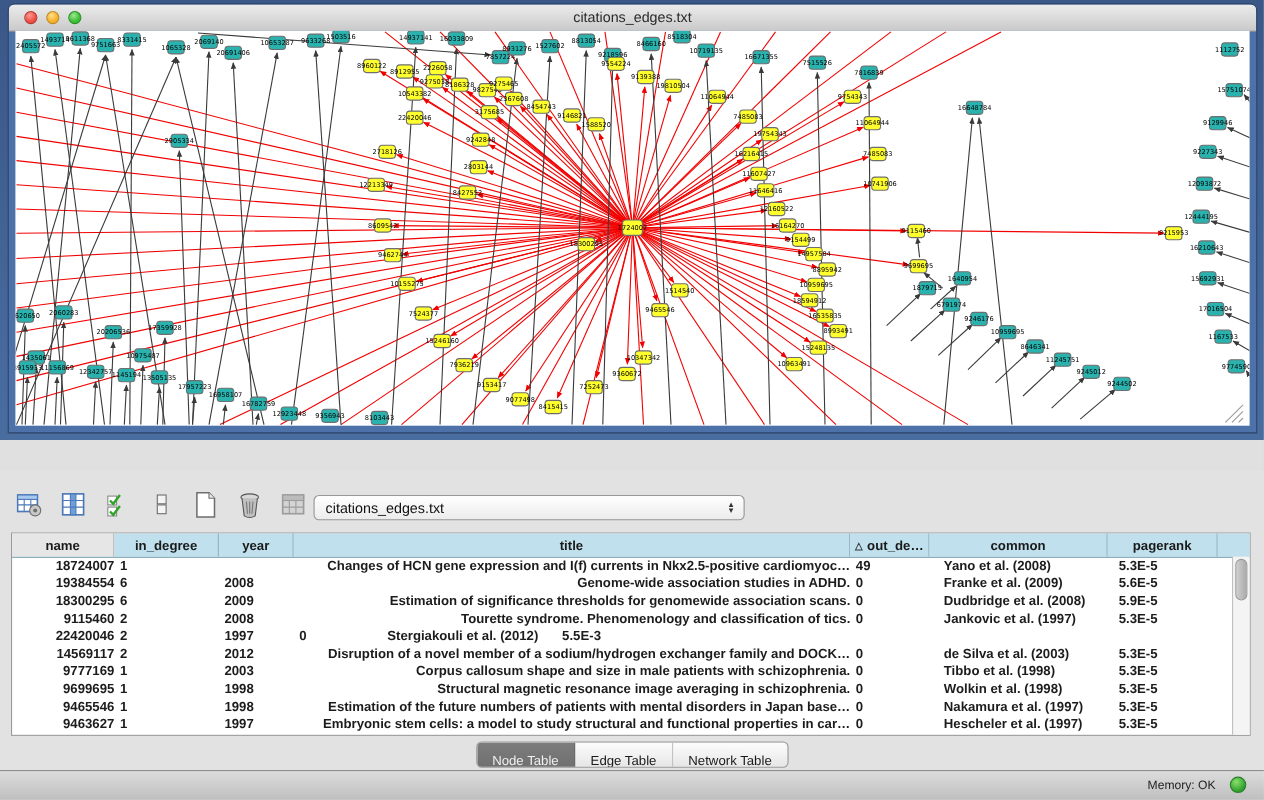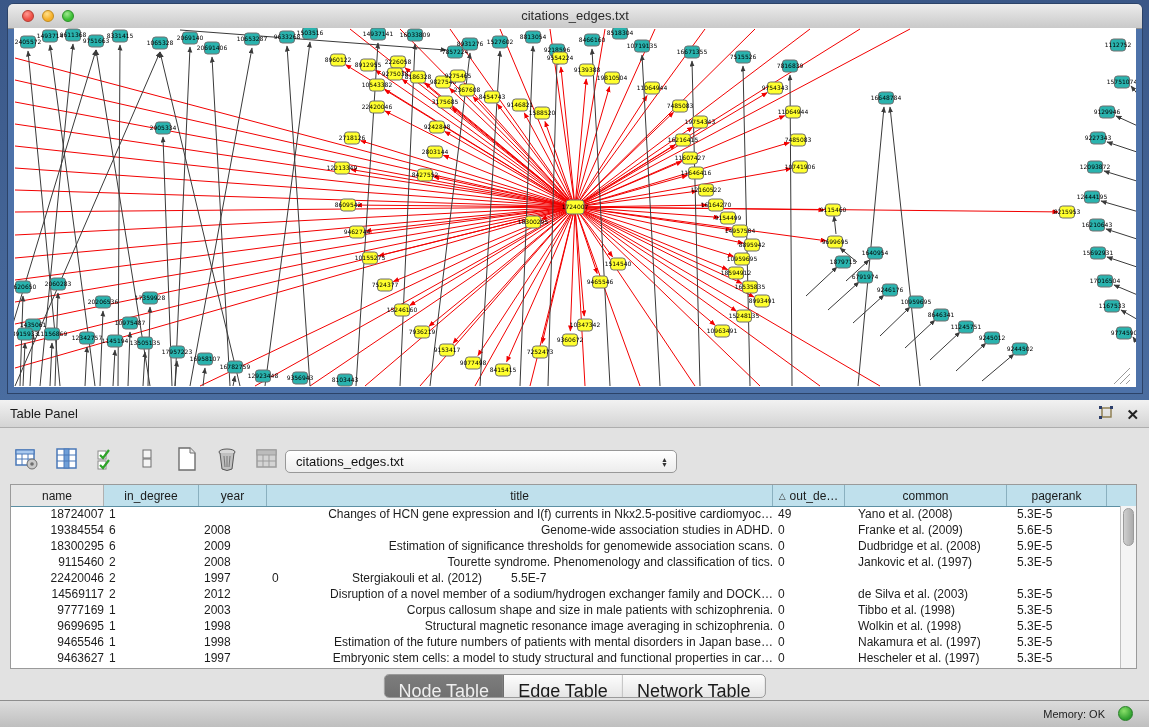--- a/index.html
+++ b/index.html
@@ -31,35 +31,35 @@
   .panel-body{position:absolute;left:0;top:428px;width:1149px;height:272px;background:#e2e2e2;}
 
   .toolbar{position:absolute;left:14px;top:14px;height:34px;display:flex;align-items:center;gap:14px;}
   .tb-btn{width:26px;height:26px;display:flex;align-items:center;justify-content:center;}
   .fx{font-family:"Liberation Serif",serif;font-style:italic;font-weight:bold;font-size:15px;color:#111;}
   .dropdown{position:absolute;left:285px;top:22px;width:392px;height:23px;background:linear-gradient(180deg,#ffffff,#ececec);border:1px solid #989898;border-radius:5px;box-sizing:border-box;display:flex;align-items:center;}
   .dropdown-text{margin-left:10px;font-size:13px;color:#111;flex:1;}
   .stepper{margin-right:8px;display:flex;flex-direction:column;align-items:center;line-height:5px;}
   .stepper span{font-size:7px;color:#333;}
 
-  .tablebox{position:absolute;left:10px;top:56px;width:1127px;height:185px;background:#fff;border:1px solid #9a9a9a;box-sizing:border-box;}
+  .tablebox{position:absolute;left:10px;top:56px;width:1127px;height:185px;background:#fff;border:1px solid #9a9a9a;box-sizing:border-box;font-weight:bold;}
   .thead{display:flex;height:21px;border-bottom:1px solid #5c8fa3;}
   .th{background:#bfe0ec;border-right:1px solid #8ab0bf;box-sizing:border-box;font-size:12px;color:#1a1a1a;display:flex;align-items:center;justify-content:center;gap:4px;}
   .th.gray{background:#e6e6e6;border-right:1px solid #b0b0b0;}
   .sort-tri{font-size:9px;color:#333;}
   .c0{width:93px;} .c1{width:95px;} .c2{width:68px;align-items:center;} .c3{width:506px;text-align:right;} .c4{width:72px;} .c5{width:162px;} .c6{width:100px;} .cfill{flex:1;border-right:none;}
   .tbody{position:absolute;left:0;top:21px;right:16px;bottom:0;overflow:hidden;}
   .trow{display:flex;height:16px;align-items:center;}
   .tcell{font-size:12px;color:#1c1c1c;white-space:nowrap;overflow:hidden;box-sizing:border-box;}
   .tcell.c0{padding-left:8px;text-align:right;} .tcell.c1{padding-left:5px;} .tcell.c2{padding-left:5px;margin-top:32px;} .tcell.c3{padding-left:7px;} .tcell.c4{padding-left:5px;} .tcell.c5{padding-left:13px;} .tcell.c6{padding-left:10px;}
   .vscroll{position:absolute;right:0;top:21px;bottom:0;width:16px;background:#f4f4f4;border-left:1px solid #c0c0c0;box-sizing:border-box;}
   .vthumb{position:absolute;left:2px;top:2px;width:11px;height:38px;background:linear-gradient(90deg,#cfcfcf,#ababab);border-radius:6px;border:1px solid #9a9a9a;box-sizing:border-box;}
 
   .tabs{position:absolute;left:50%;transform:translateX(-50%);top:246px;height:22px;display:flex;border:1px solid #9a9a9a;border-radius:5px;overflow:hidden;background:linear-gradient(180deg,#fdfdfd,#e6e6e6);}
-  .tab{padding:16px 14px;font-size:18px;display:flex;align-items:center;color:#1a1a1a;border-right:1px solid #c2c2c2;}
+  .tab{padding:16px 14px;font-size:12px;display:flex;align-items:center;color:#1a1a1a;border-right:1px solid #c2c2c2;}
   .tab:last-child{border-right:none;}
   .tab.active{background:linear-gradient(180deg,#7d7d7d,#6a6a6a);color:#efefef;border-right:1px solid #5e5e5e;}
 
   
   .statusbar{position:absolute;left:0;top:700px;width:1149px;height:27px;background:linear-gradient(180deg,#dcdcdc,#bfbfbf);border-top:1px solid #8e8e8e;box-sizing:border-box;}
   .mem-label{position:absolute;right:44px;top:7px;font-size:11px;color:#222;}
   .mem-dot{position:absolute;right:16px;top:5px;width:15px;height:15px;border-radius:50%;background:radial-gradient(circle at 38% 30%,#8ae06a,#2e9e2e 70%);border:1px solid #267f26;box-sizing:border-box;}
 </style>
 </head>
 <body>
@@ -507,34 +507,20 @@
           <g stroke="#9a9a9a" stroke-width="1">
             <line x1="1114" y1="384" x2="1130" y2="368"></line>
             <line x1="1120" y1="384" x2="1130" y2="374"></line>
             <line x1="1126" y1="384" x2="1130" y2="380"></line>
           </g>
         </svg>
       </div>
     </div>
   </div>
 
-  <div class="panel-header">
-    <div class="panel-title">Table Panel</div>
-    <div class="panel-header-icons">
-      <span>
-        <svg width="16" height="15" viewBox="0 0 16 15">
-          <rect x="4" y="3" width="9" height="9" fill="none" stroke="#8a7a4a" stroke-width="1.4"></rect>
-          <rect x="1" y="1" width="3" height="3" fill="#2c3e6b"></rect>
-          <rect x="12" y="1" width="3" height="3" fill="#2c3e6b"></rect>
-          <rect x="1" y="11" width="3" height="3" fill="#2c3e6b"></rect>
-        </svg>
-      </span>
-      <span class="close-x">✕</span>
-    </div>
-  </div>
 
   <div class="panel-body">
 
     <div class="toolbar">
       <span class="tb-btn">
         <svg width="24" height="24" viewBox="0 0 24 24">
           <rect x="1" y="3" width="18" height="15" fill="#fff" stroke="#4a78b8" stroke-width="1.5"></rect>
           <rect x="1" y="3" width="18" height="4" fill="#a8c8ee" stroke="#4a78b8"></rect>
           <line x1="7" y1="7" x2="7" y2="18" stroke="#4a78b8"></line>
           <line x1="13" y1="7" x2="13" y2="18" stroke="#4a78b8"></line>
@@ -662,21 +648,21 @@
             <div class="tcell c4">0</div>
             <div class="tcell c5">Jankovic et al. (1997)</div>
             <div class="tcell c6">5.3E-5</div>
           </div>
           <div class="trow">
             <div class="tcell c0">22420046</div>
             <div class="tcell c1">2</div>
             <div class="tcell c2">2012</div>
             <div class="tcell c4">0</div>
             <div class="tcell c5">Stergiakouli et al. (2012)</div>
-            <div class="tcell c6">5.5E-7</div>
+            <div class="tcell c6">5.5E-3</div>
           </div>
           <div class="trow">
             <div class="tcell c0">14569117</div>
             <div class="tcell c1">2</div>
             <div class="tcell c2">2003</div>
             <div class="tcell c3">Disruption of a novel member of a sodium/hydrogen exchanger family and DOCK…</div>
             <div class="tcell c4">0</div>
             <div class="tcell c5">de Silva et al. (2003)</div>
             <div class="tcell c6">5.3E-5</div>
           </div>

